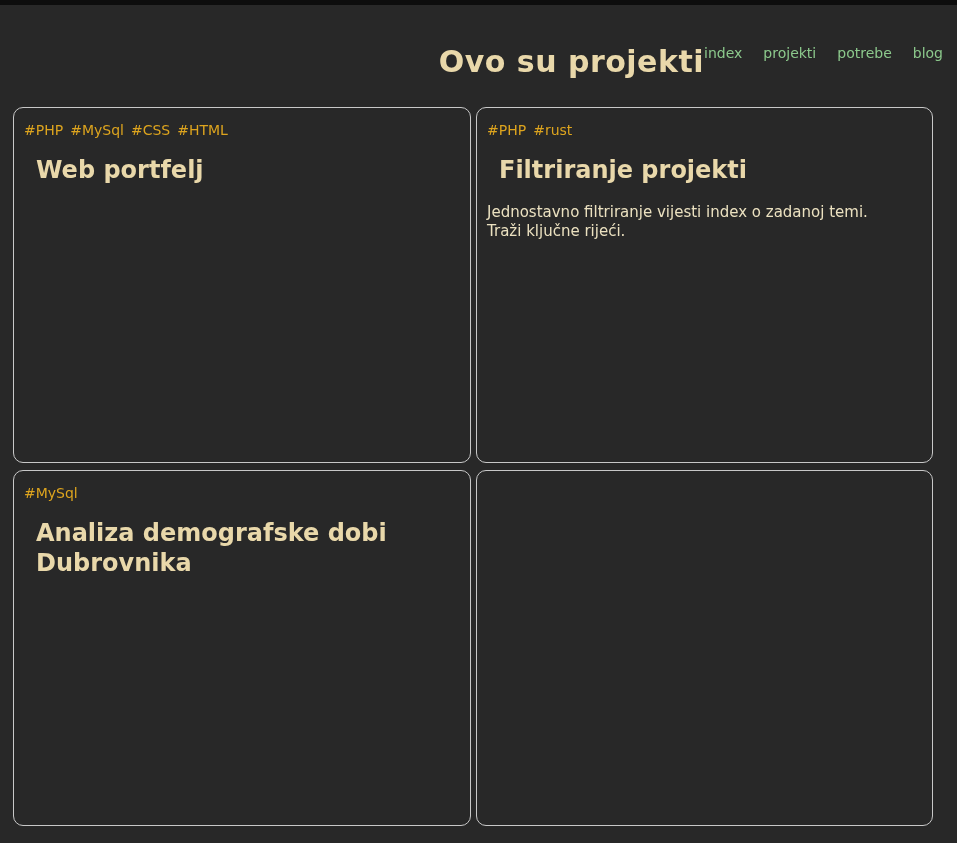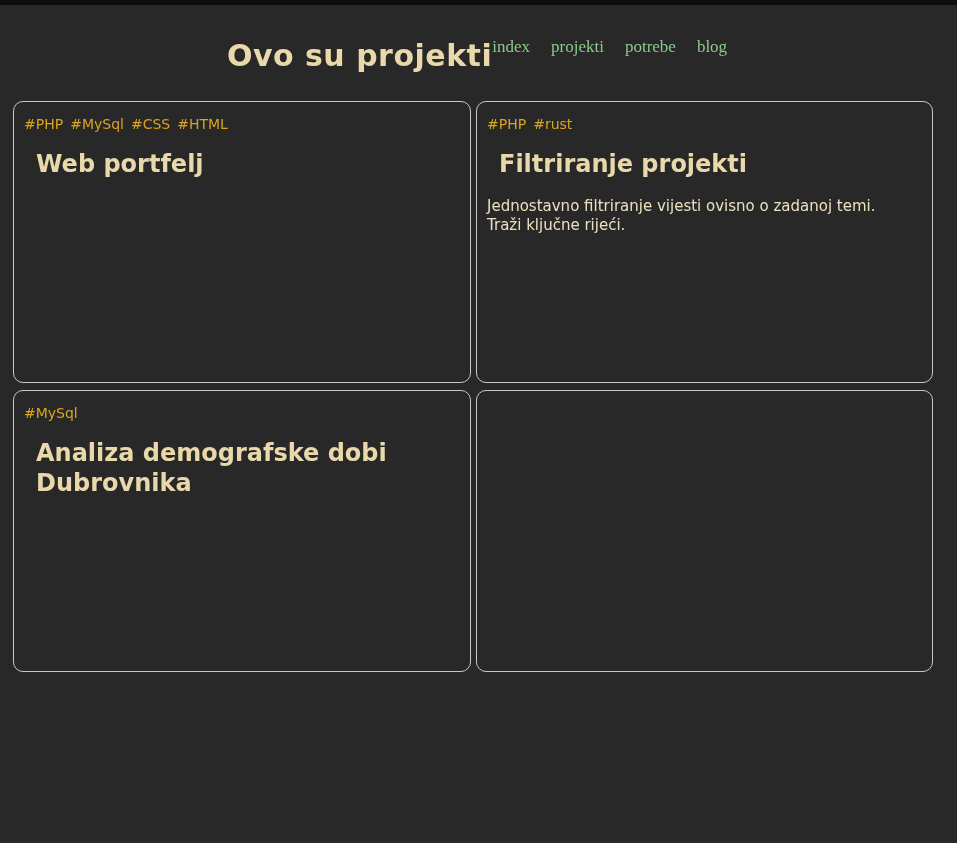--- a/index.html
+++ b/index.html
@@ -12,55 +12,54 @@
     font-family: "DejaVu Sans", "Liberation Sans", sans-serif;
     overflow: hidden;
   }
   .top-strip {
     width: 100%;
     height: 5px;
     background: #0d0d0d;
   }
   .page-header {
     display: flex;
-    justify-content: center;
+    justify-content: flex-end;
     align-items: flex-start;
-    padding: 10px 14px 0 11px;
+    padding: 16px 14px 0 11px;
   }
   .page-title {
     margin: 23px 0 0 0;
     font-size: 30px;
     line-height: 36px;
     font-weight: bold;
     color: #e9d8aa;
     letter-spacing: 0.5px;
   }
   .main-nav {
     margin-top: 22px;
     display: flex;
     gap: 21px;
   }
   .nav-link {
     color: #8cc98c;
-    font-size: 17px;
+    font-size: 14px;
     line-height: 20px;
     text-decoration: none;
     cursor: pointer;
-    font-family: Liberation Serif, serif;
   }
   .projects-grid {
     margin: 27px 0 0 13px;
     width: 920px;
     display: grid;
     grid-template-columns: 458px 457px;
     column-gap: 5px;
     row-gap: 7px;
   }
   .project-card {
-    height: 282px;
+    height: 356px;
     border: 1px solid #c8c8c8;
     border-radius: 10px;
     padding: 8px 10px;
     background: transparent;
   }
   .card-tags {
     margin-top: 6px;
     display: flex;
     gap: 7px;
     flex-wrap: wrap;
@@ -112,21 +111,21 @@
       </div>
     <h2 class="card-title">Web portfelj</h2>
   </div>
 
   <div class="project-card">
     <div class="card-tags">
         <a class="tag-link">#PHP</a>
         <a class="tag-link">#rust</a>
       </div>
     <h2 class="card-title">Filtriranje projekti</h2>
-    <p class="card-description">Jednostavno filtriranje vijesti ovisno o zadanoj temi.
+    <p class="card-description">Jednostavno filtriranje vijesti index o zadanoj temi.
 Traži ključne rijeći.</p>
   </div>
 
   <div class="project-card">
     <div class="card-tags">
         <a class="tag-link">#MySql</a>
       </div>
     <h2 class="card-title">Analiza demografske dobi Dubrovnika</h2>
   </div>
 

